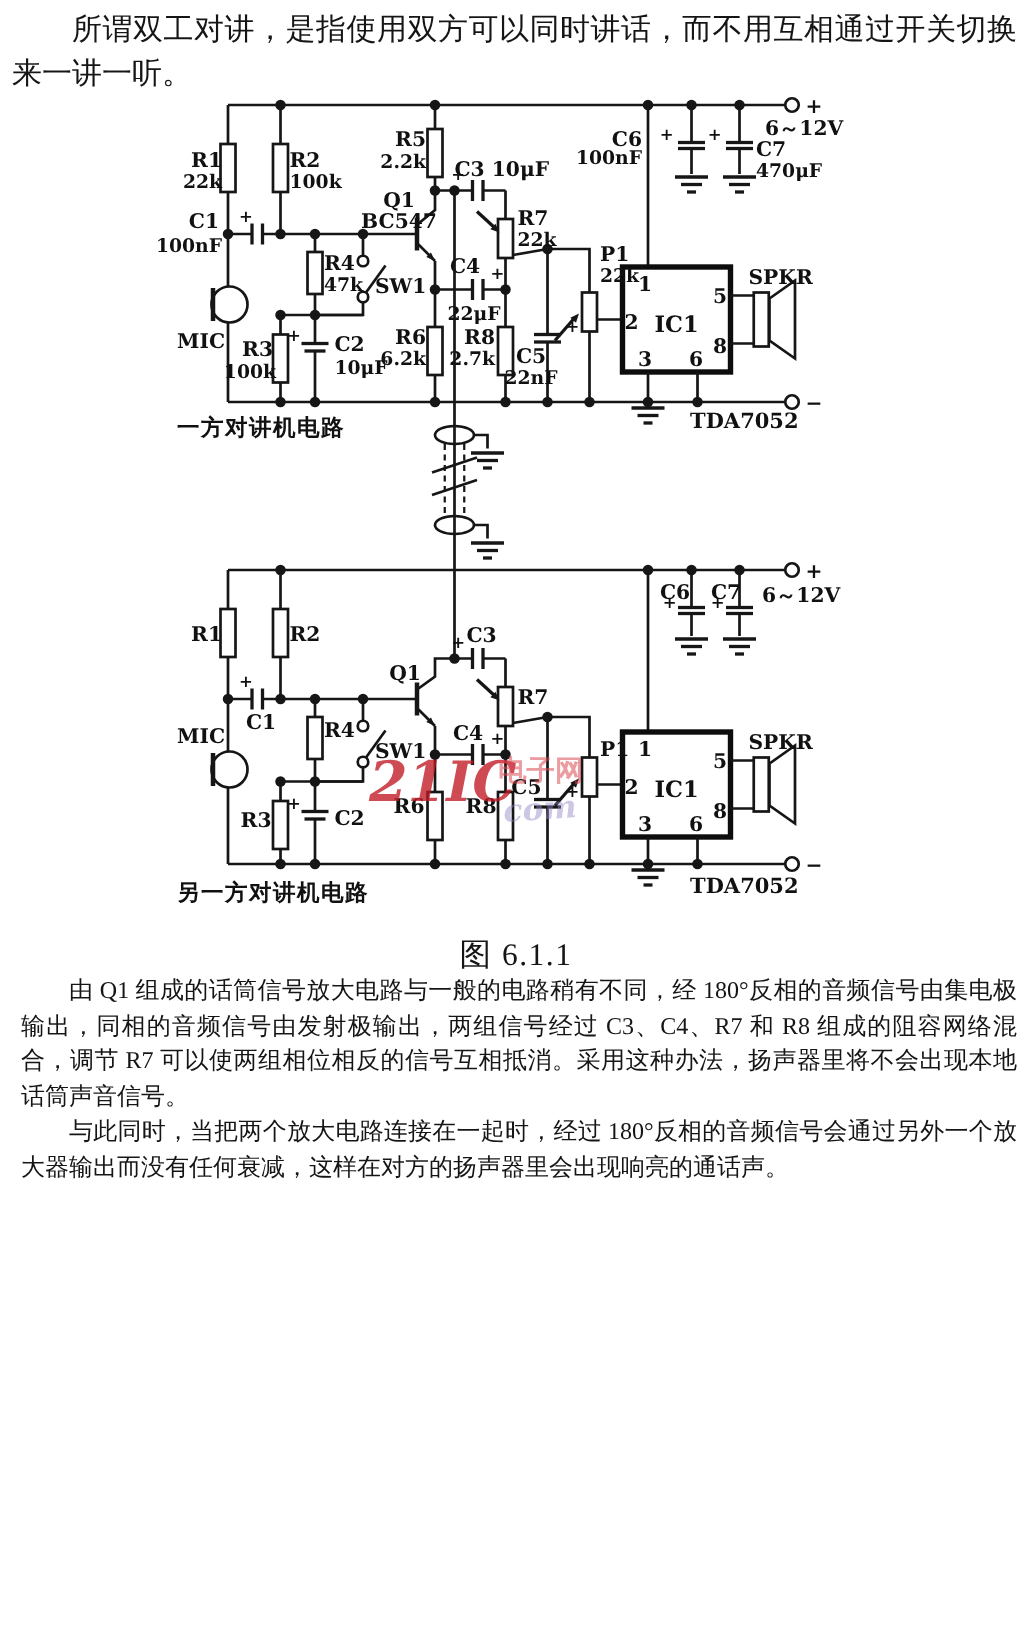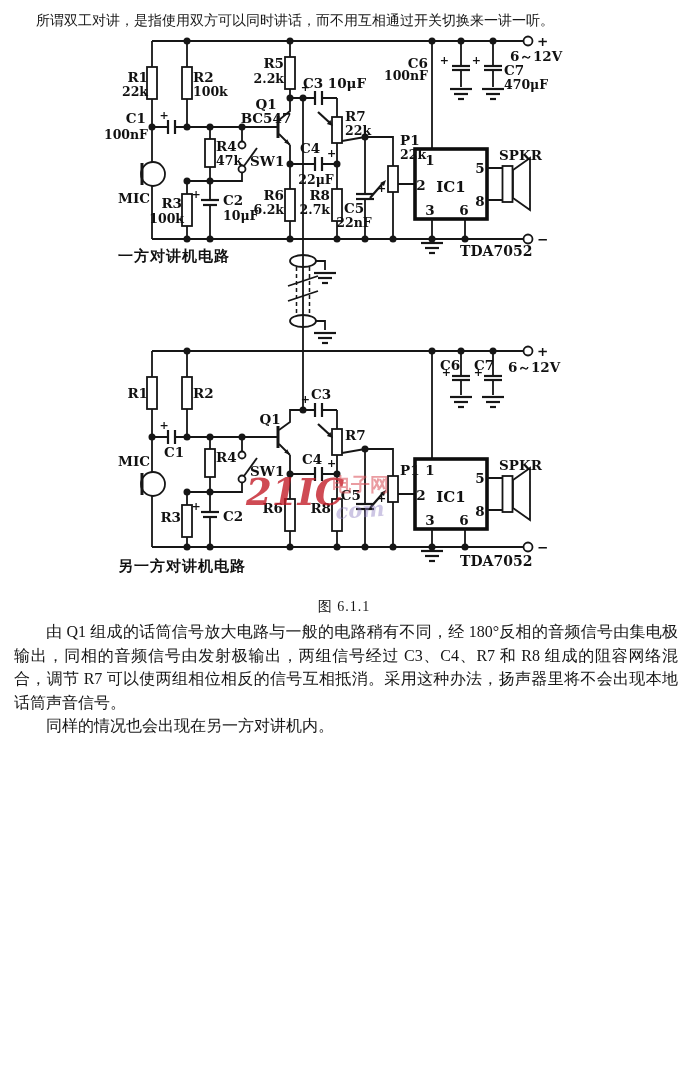--- a/index.html
+++ b/index.html
@@ -1,24 +1,24 @@
 <!DOCTYPE html>
 <html><head>
 <meta charset="utf-8">
 <style>
   html,body{margin:0;padding:0;background:#ffffff;}
   body{width:688px;height:1084px;overflow:hidden;
        font-family:"Liberation Serif","DejaVu Serif",serif;color:#151515;}
   .page{width:688px;height:1084px;position:relative;background:#fff;}
   .textblock{padding:0 10px 0 8px;}
-  .intro{padding-top:6px;font-size:14px;line-height:29px;text-align:justify;}
+  .intro{padding-top:6px;font-size:20px;line-height:29px;text-align:justify;}
   .bodytext{font-size:16px;line-height:23.5px;text-align:justify;margin-top:4px;padding-left:14px;}
   p.para{margin:0;text-indent:2em;}
   .figwrap{position:relative;width:688px;height:560px;}
-  .fig-caption{text-align:center;font-size:14px;line-height:18px;margin-top:3px;
+  .fig-caption{text-align:center;font-size:21px;line-height:18px;margin-top:3px;
                letter-spacing:1px;}
   
   svg text{font-family:"DejaVu Serif","Liberation Serif",serif;fill:#111;font-weight:bold;}
   .w{stroke:#161616;stroke-width:1.8;fill:none;}
   .w2{stroke:#161616;stroke-width:2.2;fill:none;}
   .w3{stroke:#161616;stroke-width:3;fill:none;}
   .res{fill:#fff;stroke:#161616;stroke-width:1.8;}
   .icbox{fill:#fff;stroke:#0d0d0d;stroke-width:3.6;}
   .dot{fill:#161616;stroke:none;}
   .open{fill:#fff;stroke:#161616;stroke-width:1.8;}
@@ -373,16 +373,16 @@
       <text class="wm-mid" x="332" y="542">电子网</text>
       <text class="wm-tail" x="336" y="570" transform="rotate(-4 336 570)">com</text>
     </g>
   </svg>
   </div>
 
   <div class="fig-caption">图 6.1.1</div>
 
   <div class="textblock bodytext">
     <p class="para">由 Q1 组成的话筒信号放大电路与一般的电路稍有不同，经 180°反相的音频信号由集电极输出，同相的音频信号由发射极输出，两组信号经过 C3、C4、R7 和 R8 组成的阻容网络混合，调节 R7 可以使两组相位相反的信号互相抵消。采用这种办法，扬声器里将不会出现本地话筒声音信号。</p>
-    <p class="para">同样的情况也会出现在另一方对讲机内。</p>
+    <p class="para">与此同时，当把两个放大电路连接在一起时，经过 180°反相的音频信号会通过另外一个放大器输出而没有任何衰减，这样在对方的扬声器里会出现响亮的通话声。</p>
   </div>
 
 </div>
 
 </body></html>

